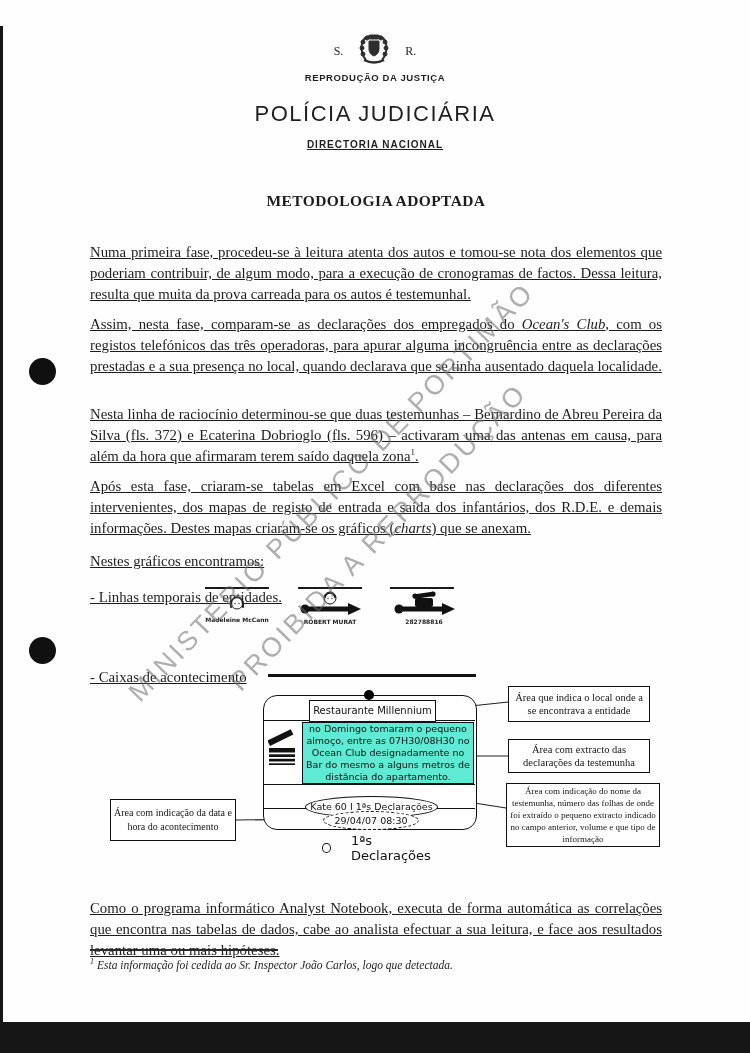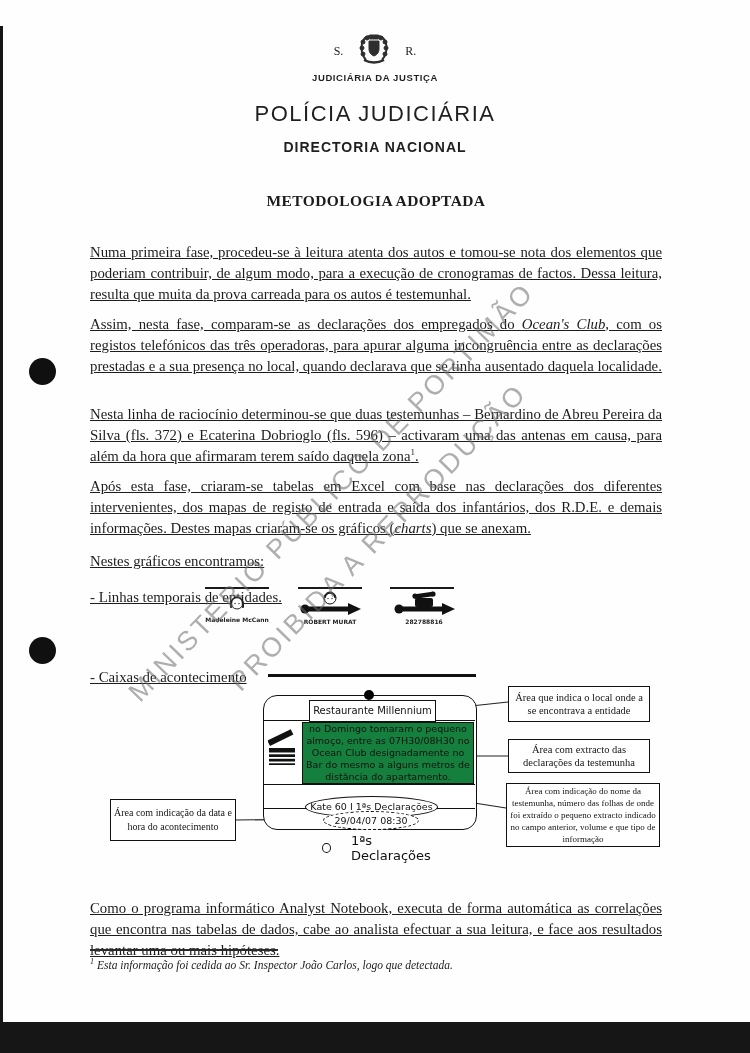--- a/index.html
+++ b/index.html
@@ -15,21 +15,21 @@
   .hole-1 { left:29px; top:358px; }
   .hole-2 { left:29px; top:637px; }
 
   
   .doc-header { position:absolute; top:34px; left:0; width:750px; text-align:center;
                 font-family:"Liberation Sans", sans-serif; color:#1f1f1f; }
   .crest-row { display:flex; align-items:center; justify-content:center; gap:9px; height:34px; }
   .crest-letter { font-family:"Liberation Serif", serif; font-size:12px; }
   .ministry { margin-top:4px; font-size:9.5px; letter-spacing:0.6px; font-weight:bold; }
   .org      { margin-top:18px; font-size:22px; letter-spacing:1.5px; font-weight:500; }
-  .directorate { margin-top:12px; font-size:14px; letter-spacing:1px; font-weight:bold; }
+  .directorate { margin-top:12px; font-size:10px; letter-spacing:1px; font-weight:bold;text-decoration:underline; }
 
   .doc-title { position:absolute; top:192px; left:90px; width:572px; text-align:center;
                font-weight:bold; font-size:15.5px; letter-spacing:0.4px; }
 
   .para { position:absolute; left:90px; width:572px; text-align:justify;
           font-size:14.8px; line-height:21px;text-decoration:underline; }
   .para sup { font-size:9px; line-height:0; }
   .it { font-style:italic; }
 
   
@@ -50,21 +50,21 @@
              font-family:"DejaVu Sans", sans-serif; }
   .dg-topline { position:absolute; left:178px; top:6px; width:208px; height:2.5px; background:#111; }
   .dg-outer { position:absolute; left:173px; top:27px; width:212px; height:133px;
               border:1.5px solid #111; border-radius:14px; background:#fff; }
   .dg-dot { position:absolute; left:274px; top:22px; width:10px; height:10px; border-radius:50%; background:#000; }
   .dg-hline { position:absolute; height:1.2px; background:#111; }
   .dg-location { position:absolute; left:219px; top:32px; width:125px; height:20px;
                  border:1px solid #111; background:#fff; text-align:center; line-height:20px;
                  font-size:10px; color:#111; }
   .dg-extract { position:absolute; left:212px; top:54px; width:172px; height:62px;
-                border:1px solid #111; background:#15803d; display:flex; align-items:center;
+                border:1px solid #111; background:#5eead4; display:flex; align-items:center;
                 justify-content:center; text-align:center; font-size:9.5px; line-height:12px;
                 color:#111; padding:17px 1px; box-sizing:border-box; }
   .dg-oval { position:absolute; border:1px solid #111; border-radius:50%; background:#fff;
              text-align:center; color:#111; }
   .dg-oval1 { left:215px; top:128px; width:131px; height:20px; font-size:9.5px; line-height:20px; }
   .dg-oval2 { left:233px; top:143px; width:94px; height:17px; font-size:9.5px; line-height:17px;
               border-style:dashed; }
   .dg-legend { position:absolute; left:232px; top:165px; width:120px; font-size:13px; color:#111;
                display:flex; align-items:center; gap:20px; justify-content:center; }
   .dg-legend .ring { width:8px; height:8px; border:1.2px solid #111; border-radius:50%; display:inline-block; }
@@ -115,21 +115,21 @@
             <circle cx="15" cy="5" r="2"></circle>
               <circle cx="29" cy="5" r="2"></circle>
             <rect x="17" y="2" width="10" height="4" rx="1"></rect>
             <path d="M17 8 h10 v8 q0 5 -5 7 q-5 -2 -5 -7 z"></path>
             <path d="M12 27 Q22 32 32 27" fill="none" stroke-width="2.5"></path>
           </g>
         </svg>
       </span>
       <span class="crest-letter">R.</span>
     </div>
-    <div class="ministry">JUDICIÁRIA DA JUSTIÇA</div>
+    <div class="ministry">REPRODUÇÃO DA JUSTIÇA</div>
     <div class="org">POLÍCIA JUDICIÁRIA</div>
     <div class="directorate">DIRECTORIA NACIONAL</div>
   </div>
 
   <div class="doc-title">METODOLOGIA ADOPTADA</div>
 
   <p class="para" style="top:227px">Numa primeira fase, procedeu-se à leitura atenta dos autos e tomou-se nota dos elementos que poderiam contribuir, de algum modo, para a execução de cronogramas de factos. Dessa leitura, resulta que muita da prova carreada para os autos é testemunhal.</p>
 
   <p class="para" style="top:299px"><span>Assim, nesta fase, comparam-se as declarações dos empregados do </span><span class="it">Ocean's Club</span><span>, com os registos telefónicos das três operadoras, para apurar alguma incongruência entre as declarações prestadas e a sua presença no local, quando declarava que se tinha ausentado daquela localidade.</span></p>
 

